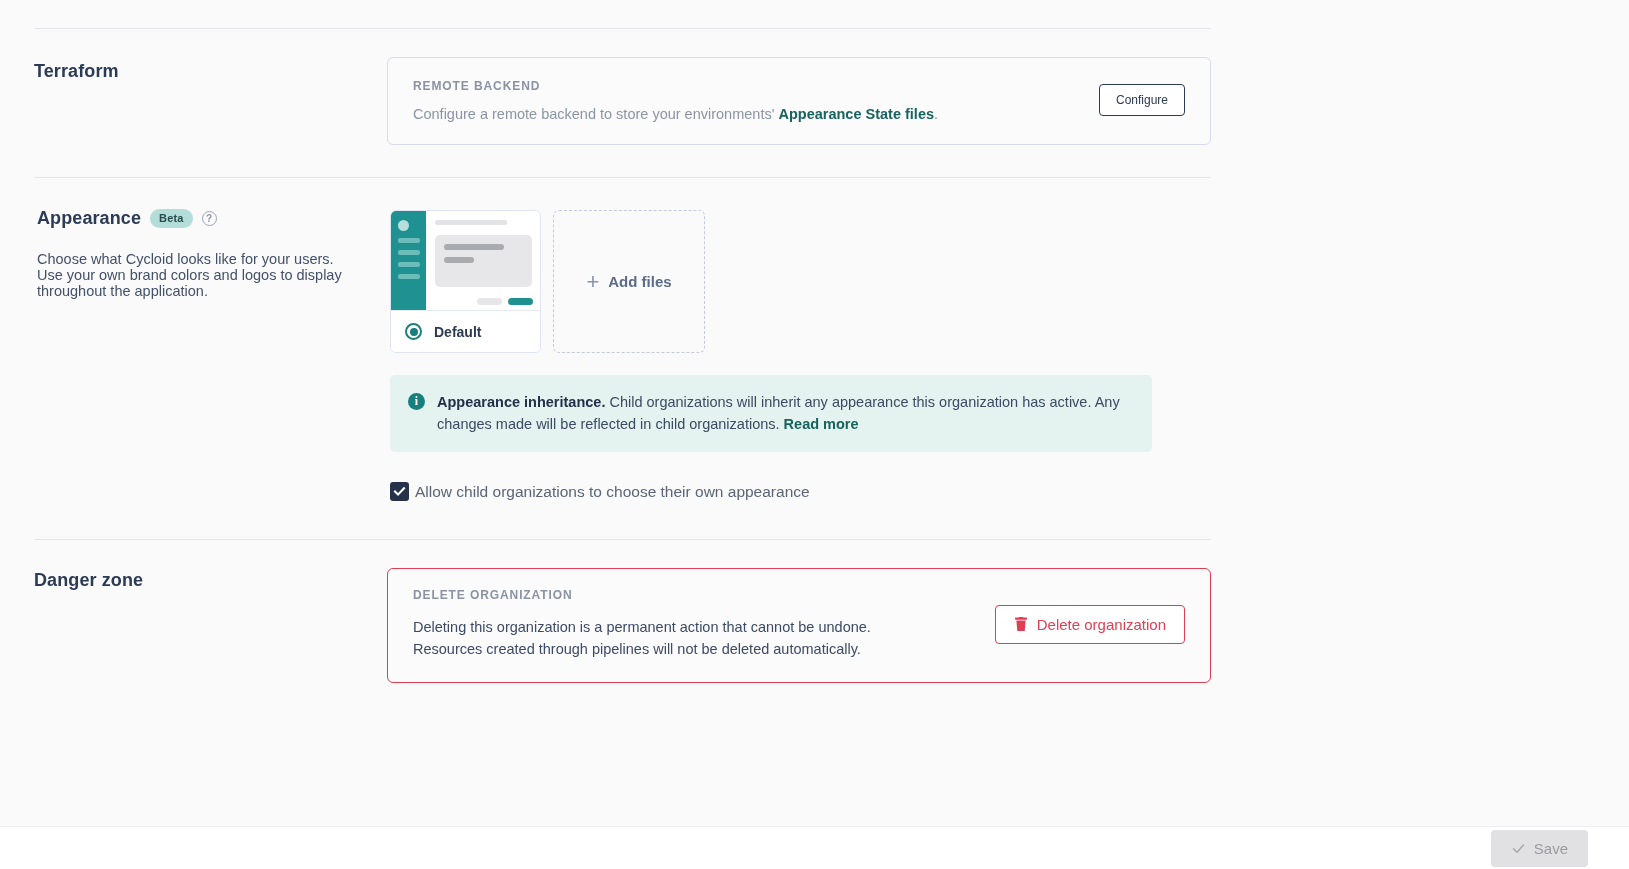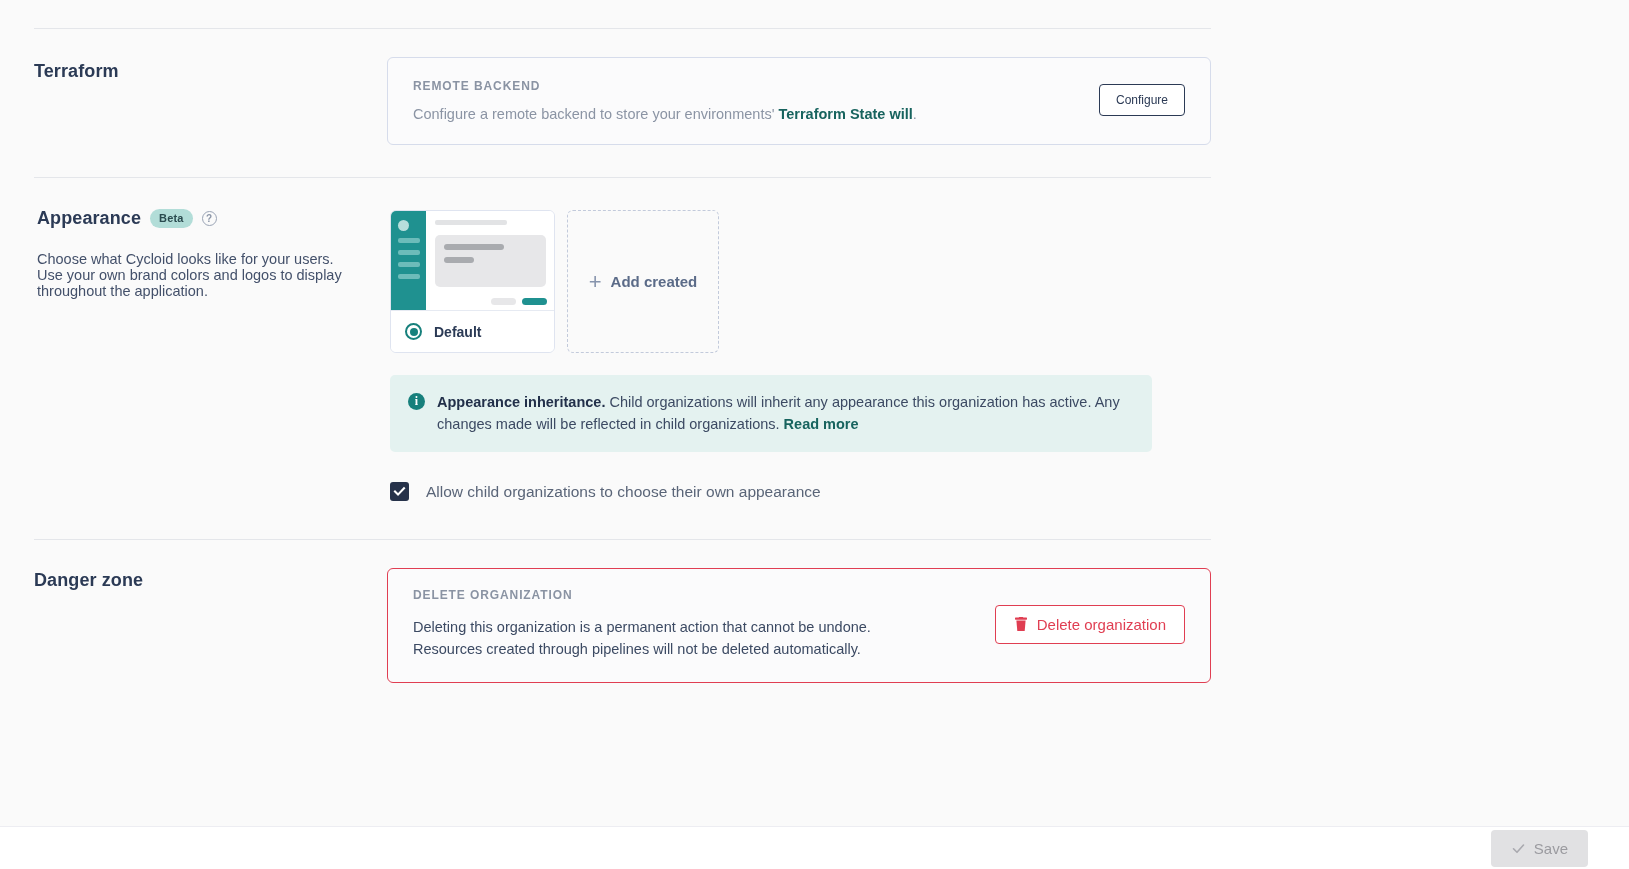--- a/index.html
+++ b/index.html
@@ -81,21 +81,21 @@
     border: 1px solid #2b3a55; background: #ffffff;
     color: #2b3a55; border-radius: 4px;
     font-size: 12px; font-family: inherit;
     padding: 8px 16px; cursor: pointer;
     white-space: nowrap; margin-left: 20px;
   }
 
   
   .theme-row { display: flex; gap: 12px; }
   .theme-card {
-    width: 165px; border: 1px solid #dfe4f0;
+    width: 151px; border: 1px solid #dfe4f0;
     border-radius: 6px; background: #fff;
     overflow: hidden;
     display: flex; flex-direction: column;
   }
   .theme-preview {
     height: 99px; display: flex; background: #ffffff;
     position: relative; overflow: hidden;
   }
   .tp-side {
     width: 35px; background: #1f9190;
@@ -154,21 +154,21 @@
     background: #17807c; color: #fff; font-size: 12px;
     font-weight: bold; font-family: "Liberation Serif", serif;
     display: flex; align-items: center; justify-content: center;
     flex: 0 0 17px; margin-top: 2px;
   }
   .info-text { font-size: 14.5px; line-height: 22px; color: #3c4a63; }
   .info-text b { color: #22304a; }
   .info-text .link { color: #17635e; font-weight: bold; cursor: pointer; }
 
   .check-row {
-    margin-top: 30px; display: flex; align-items: center; gap: 17px;
+    margin-top: 30px; display: flex; align-items: center; gap: 6px;
   }
   .checkbox {
     width: 19px; height: 19px; border-radius: 3px;
     background: #26324a; display: flex;
     align-items: center; justify-content: center;
     flex: 0 0 19px; cursor: pointer;
   }
   .checkbox svg { display: block; }
   .check-label { font-size: 15.5px; color: #5a6578; }
 
@@ -214,21 +214,21 @@
   <div class="section" style="padding-bottom:32px;">
     <div class="sec-left">
       <h2 class="sec-title">Terraform</h2>
     </div>
     <div class="sec-right">
       <div class="tf-card">
         <div class="tf-body">
           <div class="card-label">REMOTE BACKEND</div>
           <div class="tf-text">
             <span>Configure a remote backend to store your environments'</span>
-            <span class="link">Terraform State will</span><span>.</span>
+            <span class="link">Appearance State files</span><span>.</span>
           </div>
         </div>
         <button class="btn-configure">Configure</button>
       </div>
     </div>
   </div>
 
   <div class="divider"></div>
 
   <div class="section" style="padding-bottom:38px;padding-left:37px;">
@@ -266,21 +266,21 @@
             </div>
           </div>
           <div class="theme-foot">
             <span class="radio"></span>
             <span class="theme-name">Default</span>
           </div>
         </div>
 
         <div class="add-custom">
           <span class="plus-icon">+</span>
-          <span>Add created</span>
+          <span>Add files</span>
         </div>
 
       </div>
 
       <div class="info-banner">
         <span class="info-icon">i</span>
         <div class="info-text">
           <b>Appearance inheritance.</b><span> Child organizations will inherit any appearance this organization has active. Any changes made will be reflected in child organizations. </span><span class="link">Read more</span>
         </div>
       </div>

